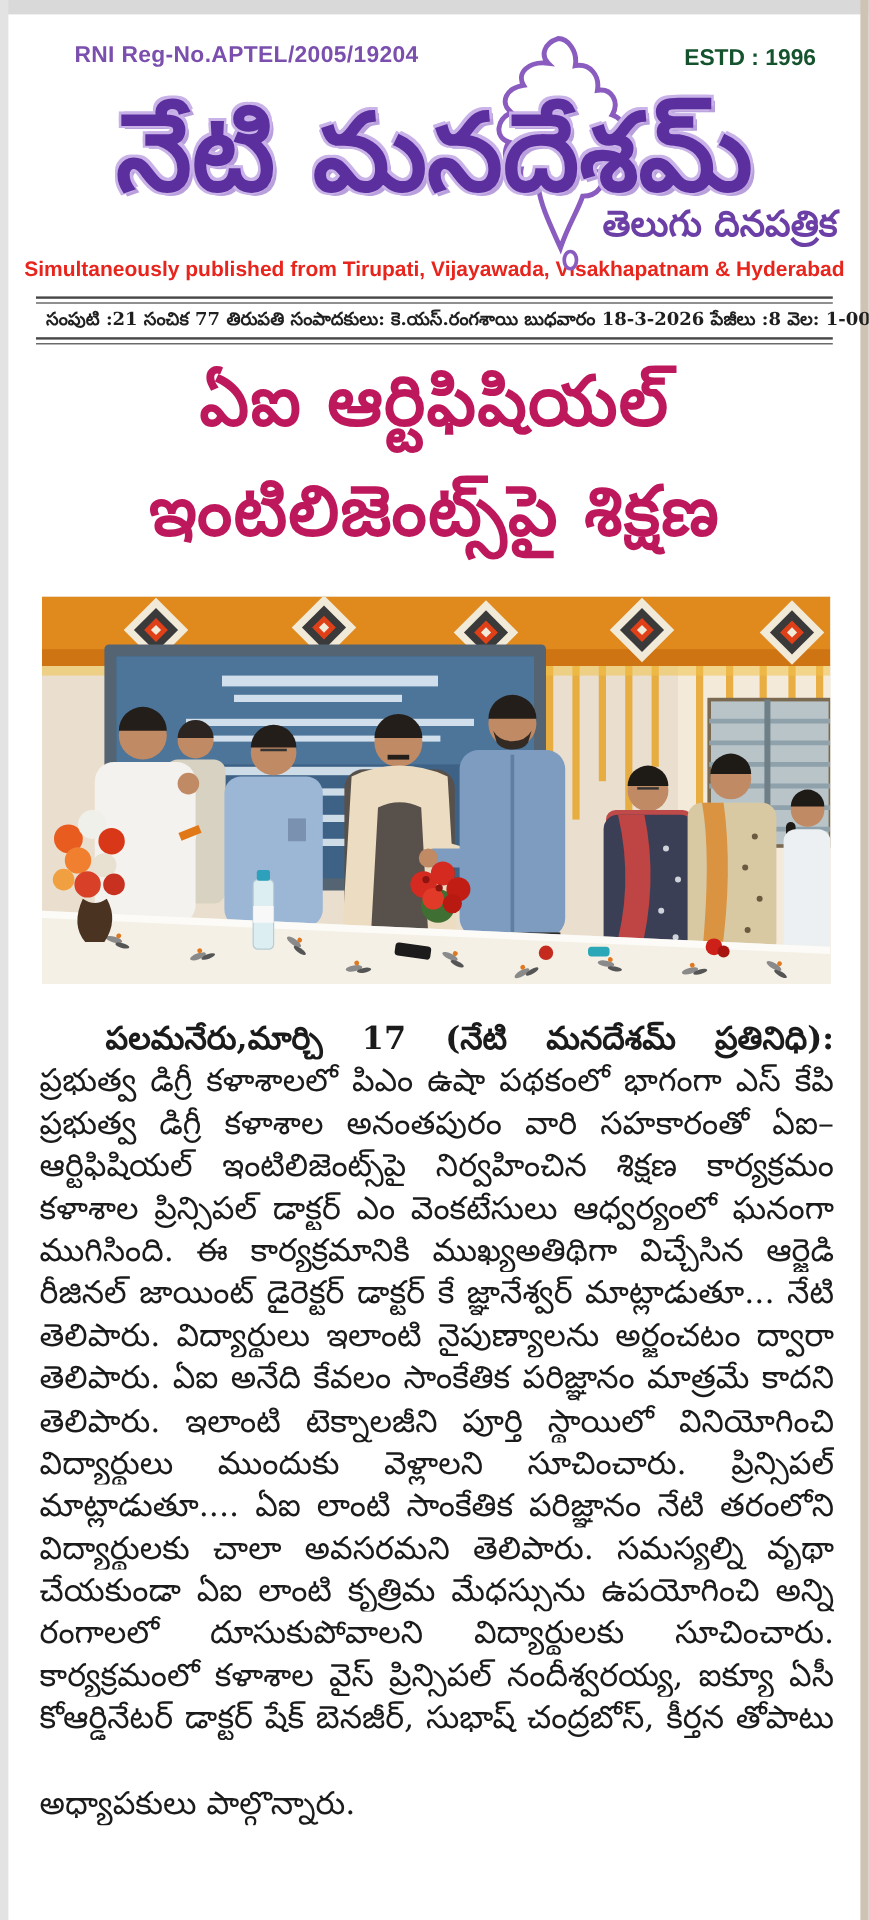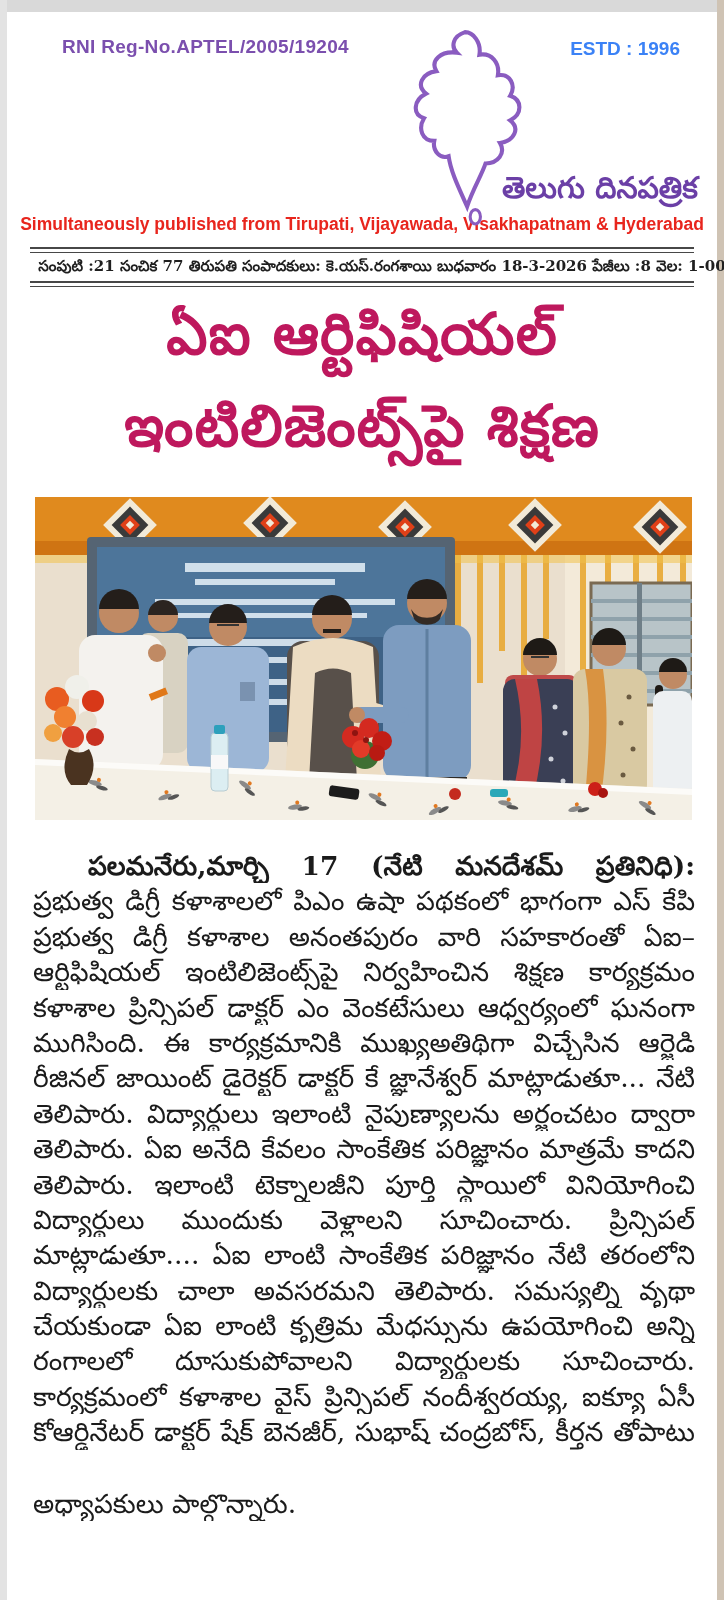--- a/index.html
+++ b/index.html
@@ -6,21 +6,21 @@
   .page{
     position:relative;width:724px;height:1600px;background:#ffffff;
     margin:0 auto;overflow:hidden;
     font-family:"Liberation Sans",sans-serif;
   }
   .edge-top{position:absolute;left:0;top:0;width:724px;height:12px;background:#d9d9d9;}
   .edge-left{position:absolute;left:0;top:0;width:7px;height:1600px;background:#e3e3e3;}
   .edge-right{position:absolute;right:0;top:0;width:7px;height:1600px;background:#cfc3b4;}
 
   .rni{position:absolute;left:62px;top:36px;font-size:19px;font-weight:bold;color:#7b4fae;letter-spacing:.3px;}
-  .estd{position:absolute;right:44px;top:38px;font-size:19px;font-weight:bold;color:#3b82f6;margin-left:38px;}
+  .estd{position:absolute;right:44px;top:38px;font-size:19px;font-weight:bold;color:#14532d;margin-left:38px;}
 
   .india-map{position:absolute;left:388px;top:26px;width:150px;height:200px;z-index:1;}
   .masthead{
     position:absolute;left:0;top:52px;width:100%;height:150px;line-height:150px;
     text-align:center;font-size:90px;font-weight:bold;color:#5b2f9e;z-index:2;
     font-family:"DejaVu Serif",serif;white-space:nowrap;
     text-shadow:-2px -2px 0 #c9b2e8,2px -2px 0 #c9b2e8,-2px 2px 0 #c9b2e8,3px 3px 0 #b9a0dd;
   }
   .tagline{position:absolute;right:26px;top:170px;font-size:30px;font-weight:bold;color:#6b3fa6;z-index:3;
     font-family:"DejaVu Serif",serif;}
@@ -58,20 +58,21 @@
 
   <div class="rni">RNI Reg-No.APTEL/2005/19204</div>
   <div class="estd">ESTD : 1996</div>
 
   <div class="india-map">
     <svg width="150" height="200" viewBox="0 0 140 195">
       <path d="M72,6 C60,10 58,20 64,26 C48,24 38,34 44,44 C30,46 24,58 34,66 C22,72 20,86 32,90 C26,100 30,112 42,112 C40,122 48,130 56,127 C58,142 66,158 74,176 C80,158 88,146 92,134 C104,134 112,124 106,114 C120,112 126,100 116,92 C128,86 128,72 116,68 C122,58 116,46 104,48 C106,36 98,26 86,28 C88,16 80,6 72,6 Z" fill="#ffffff" stroke="#8a5cc0" stroke-width="4"></path>
       <ellipse cx="82" cy="186" rx="5" ry="7" fill="#ffffff" stroke="#8a5cc0" stroke-width="3"></ellipse>
     </svg>
   </div>
+  <div class="masthead">నేటి మనదేశమ్</div>
   <div class="tagline">తెలుగు దినపత్రిక</div>
   <div class="published">Simultaneously published from Tirupati, Vijayawada, Visakhapatnam &amp; Hyderabad</div>
 
   <div class="drule rule-a"></div>
   <div class="issue-line">సంపుటి :21   సంచిక 77  తిరుపతి  సంపాదకులు: కె.యస్.రంగశాయి  బుధవారం 18-3-2026  పేజీలు :8  వెల: 1-00</div>
   <div class="drule rule-b"></div>
 
   <div class="headline">
     <div class="hline">ఏఐ ఆర్టిఫిషియల్</div>
     <div class="hline">ఇంటిలిజెంట్స్‌పై శిక్షణ</div>

